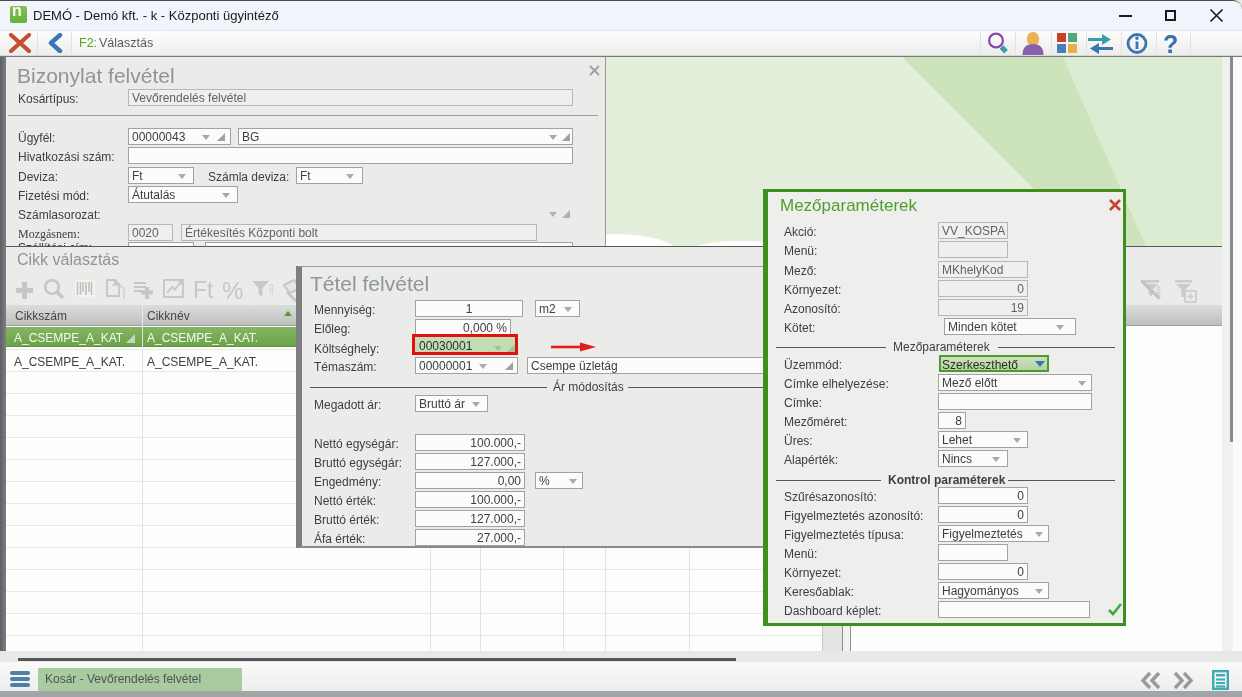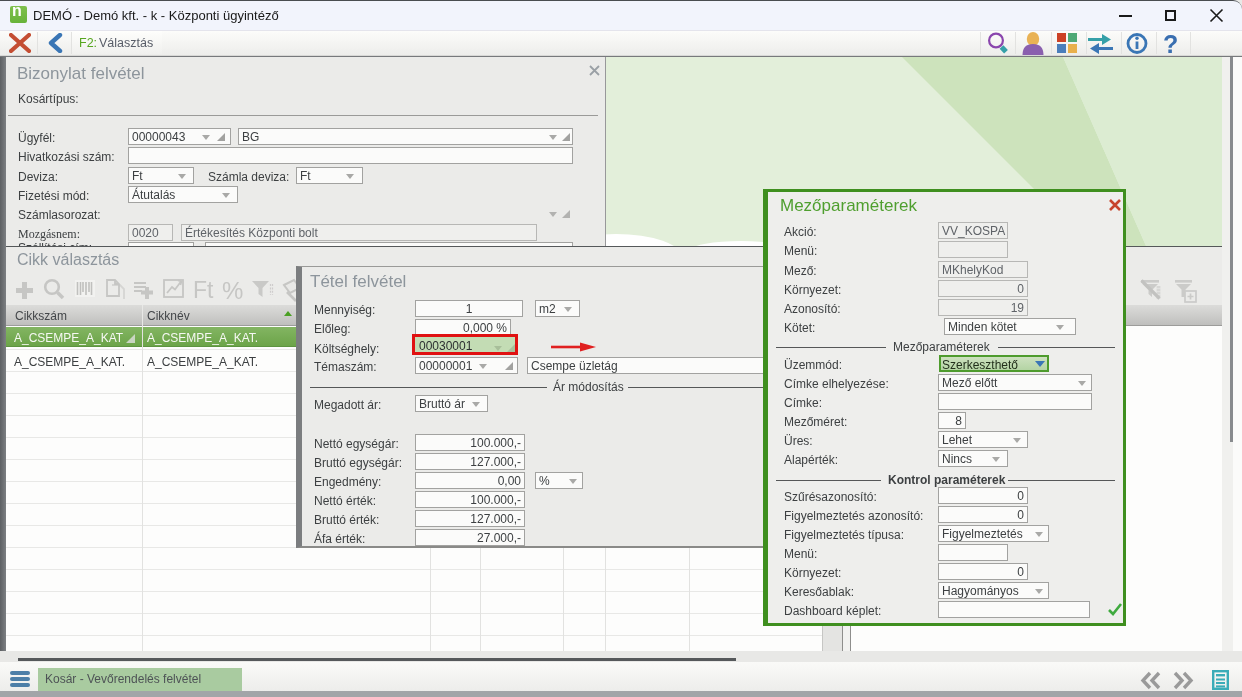--- a/index.html
+++ b/index.html
@@ -4,21 +4,21 @@
 <style>
 * { margin:0; padding:0; box-sizing:border-box; }
 html,body { width:1242px; height:697px; overflow:hidden; font-family:"Liberation Sans", sans-serif; }
 body { position:relative; background:#e9e9e7; }
 .abs { position:absolute; }
 .lbl { position:absolute; font-size:12px; color:#3d4042; white-space:nowrap; }
 .inp { position:absolute; height:17px; background:#fbfbfa; border:1px solid #a2a2a0; font-size:12px; color:#3d4042; padding:1px 3px 0 3px; white-space:nowrap; overflow:hidden; }
 .dis { background:#efefed; border-color:#b7b7b5; color:#5f6368; }
 .rt { text-align:right; }
 .ct { text-align:center; }
-.ptitle { position:absolute; font-size:17px; color:#8d959c; white-space:nowrap; }
+.ptitle { position:absolute; font-size:21px; color:#8d959c; white-space:nowrap; }
 .dda { position:absolute; width:0; height:0; border-left:4.5px solid transparent; border-right:4.5px solid transparent; border-top:5.5px solid #a9a9a7; }
 .cnr { position:absolute; width:0; height:0; border-left:8px solid transparent; border-bottom:8px solid #a2a2a0; }
 .sep-line { position:absolute; height:1px; background:#555758; }
 .septxt { position:absolute; font-size:12px; color:#3d4042; background:transparent; }
 </style>
 </head>
 <body>
 
 <div class="abs" style="left:0;top:0;width:1242px;height:30px;background:#f2f4fc;border-top:1px solid #4a4d50;border-top-right-radius:9px;"></div>
 <div class="abs" style="left:10px;top:6px;width:17px;height:17px;border-radius:2px;background:linear-gradient(180deg,#7fc04c,#68b33a);"></div>
@@ -193,20 +193,21 @@
 
   <div class="abs" style="left:845px;top:79px;width:371px;height:326px;background:#fdfdfc;"></div>
   </div>
 
 <div class="abs" style="left:6px;top:57px;width:600px;height:189px;background:#ebebe9;border-right:1px solid #98989a;overflow:hidden;">
   <div class="ptitle" style="left:11px;top:7px;">Bizonylat felvétel</div>
   <svg class="abs" style="left:582px;top:7px;" width="13" height="13">
       <path d="M2 2 L11 11 M11 2 L2 11" stroke="#9aa0a5" stroke-width="1.8"></path>
     </svg>
   <div class="lbl" style="left:12px;top:35px;">Kosártípus:</div>
+  <div class="inp dis" style="left:122px;top:32px;width:445px;">Vevőrendelés felvétel</div>
   <div class="abs" style="left:2px;top:58px;width:590px;height:1px;background:#9a9a98;"></div>
 
   <div class="lbl" style="left:12px;top:74px;">Ügyfél:</div>
   <div class="inp" style="left:122px;top:71px;width:103px;">00000043</div>
   <div class="dda" style="left:196px;top:78px;"></div>
     <div class="cnr" style="left:211px;top:76px;"></div>
   <div class="inp" style="left:232px;top:71px;width:335px;">BG</div>
   <div class="dda" style="left:543px;top:78px;"></div>
     <div class="cnr" style="left:556px;top:76px;"></div>
 

